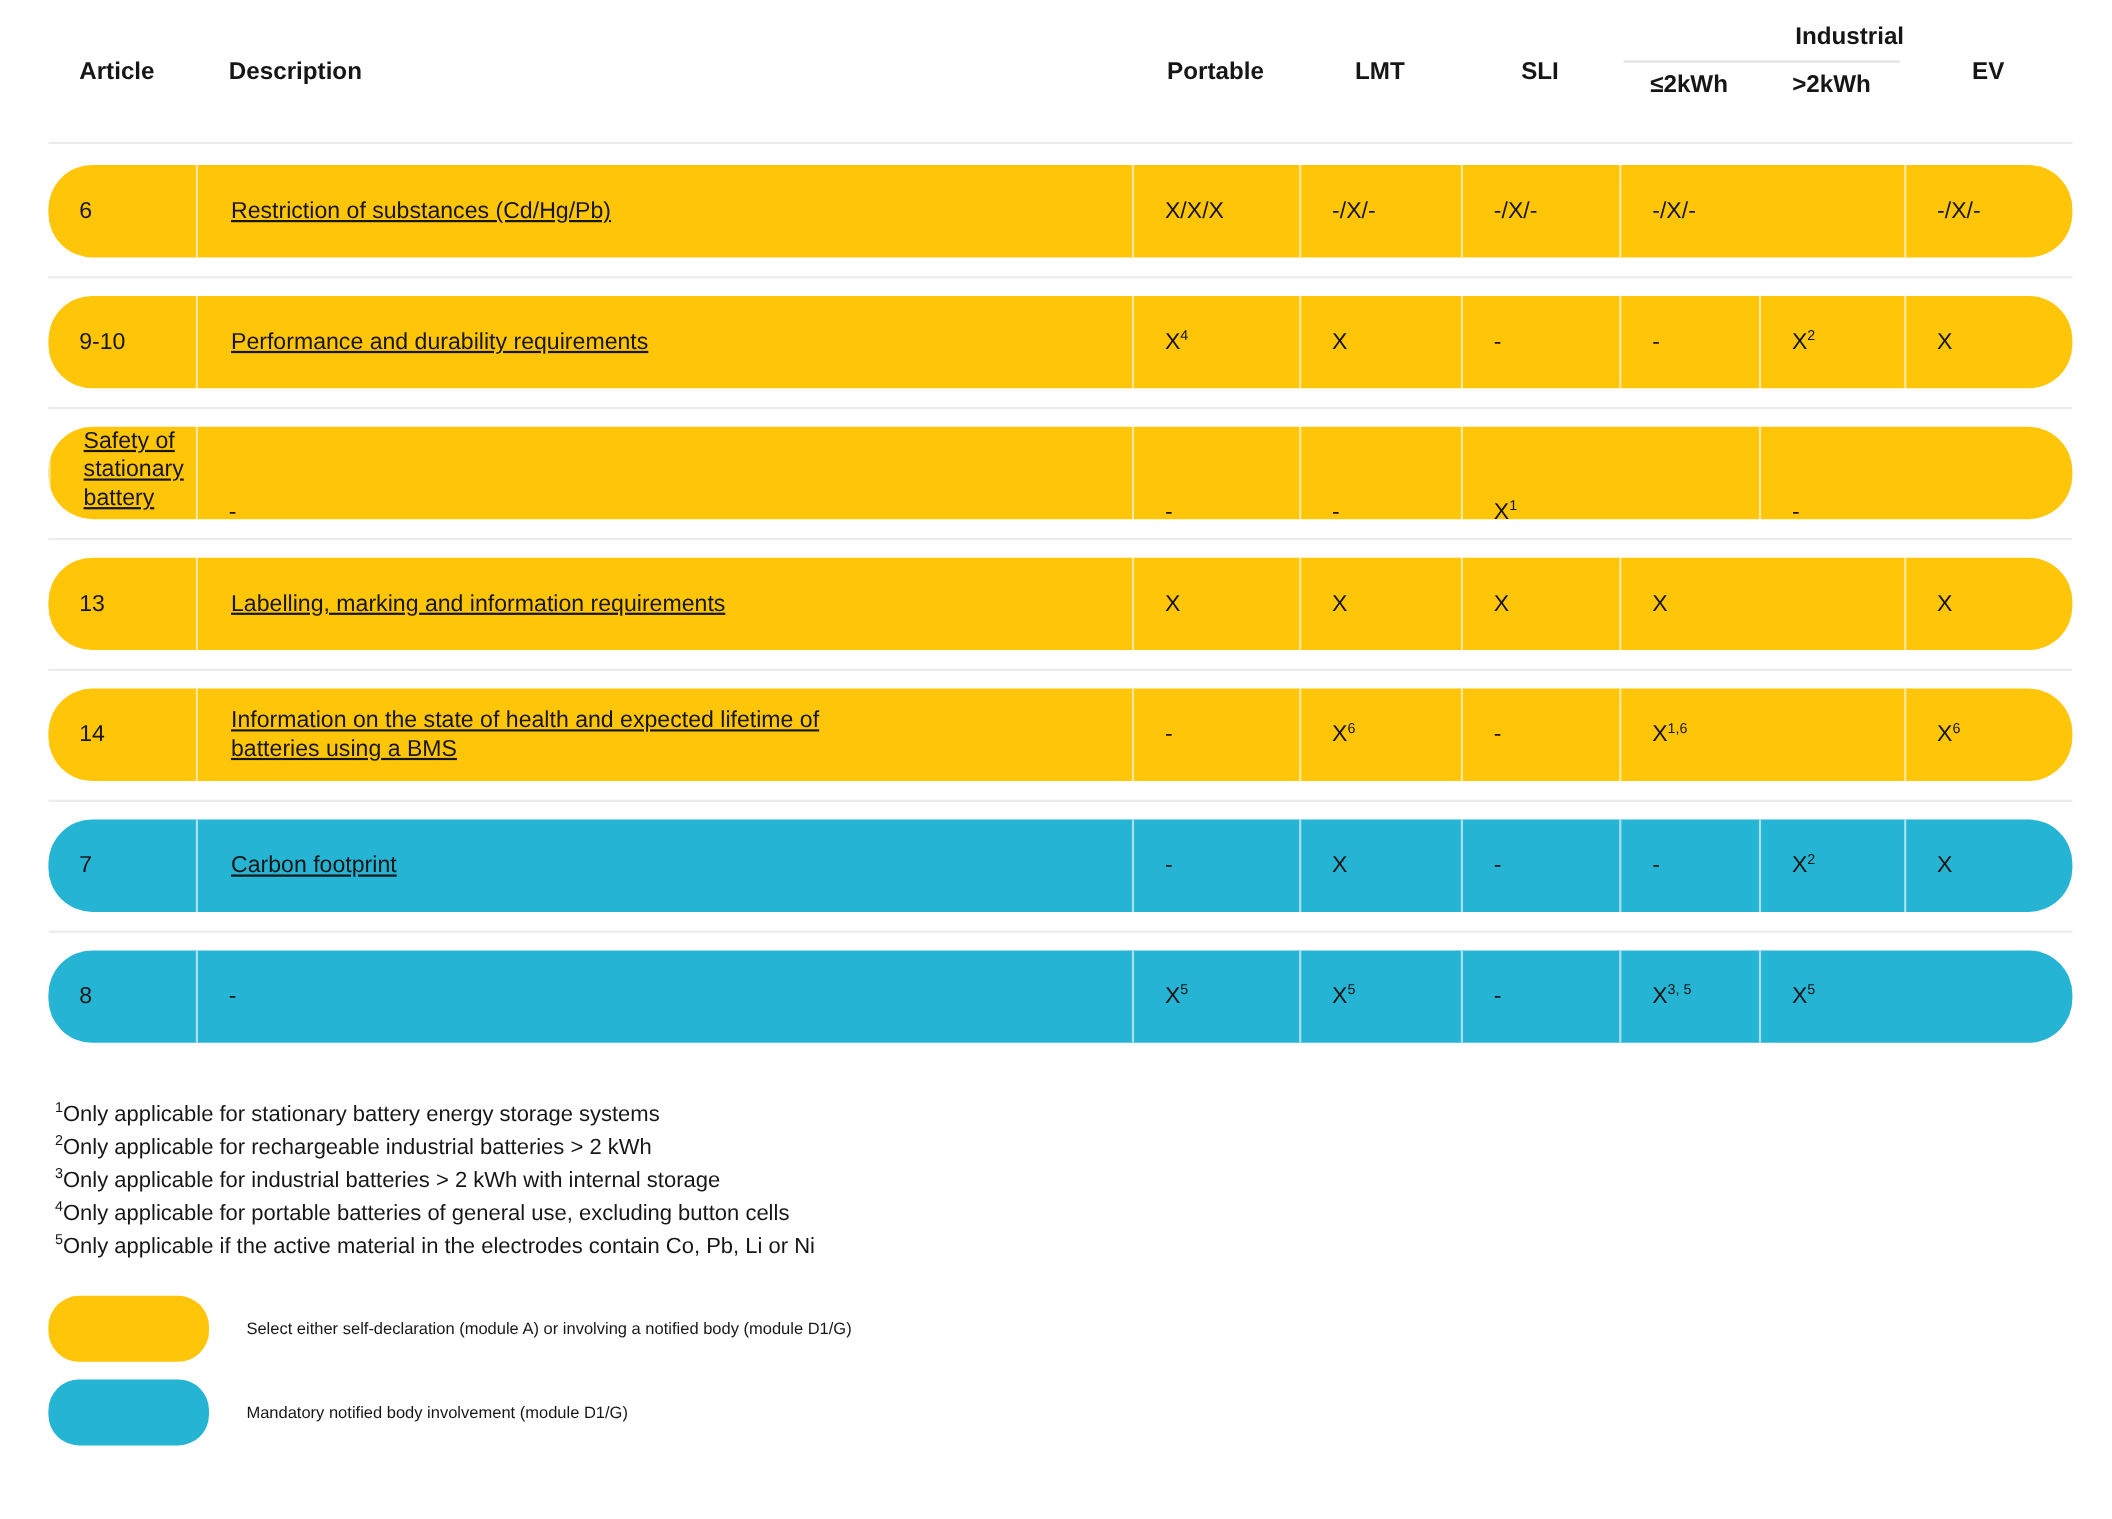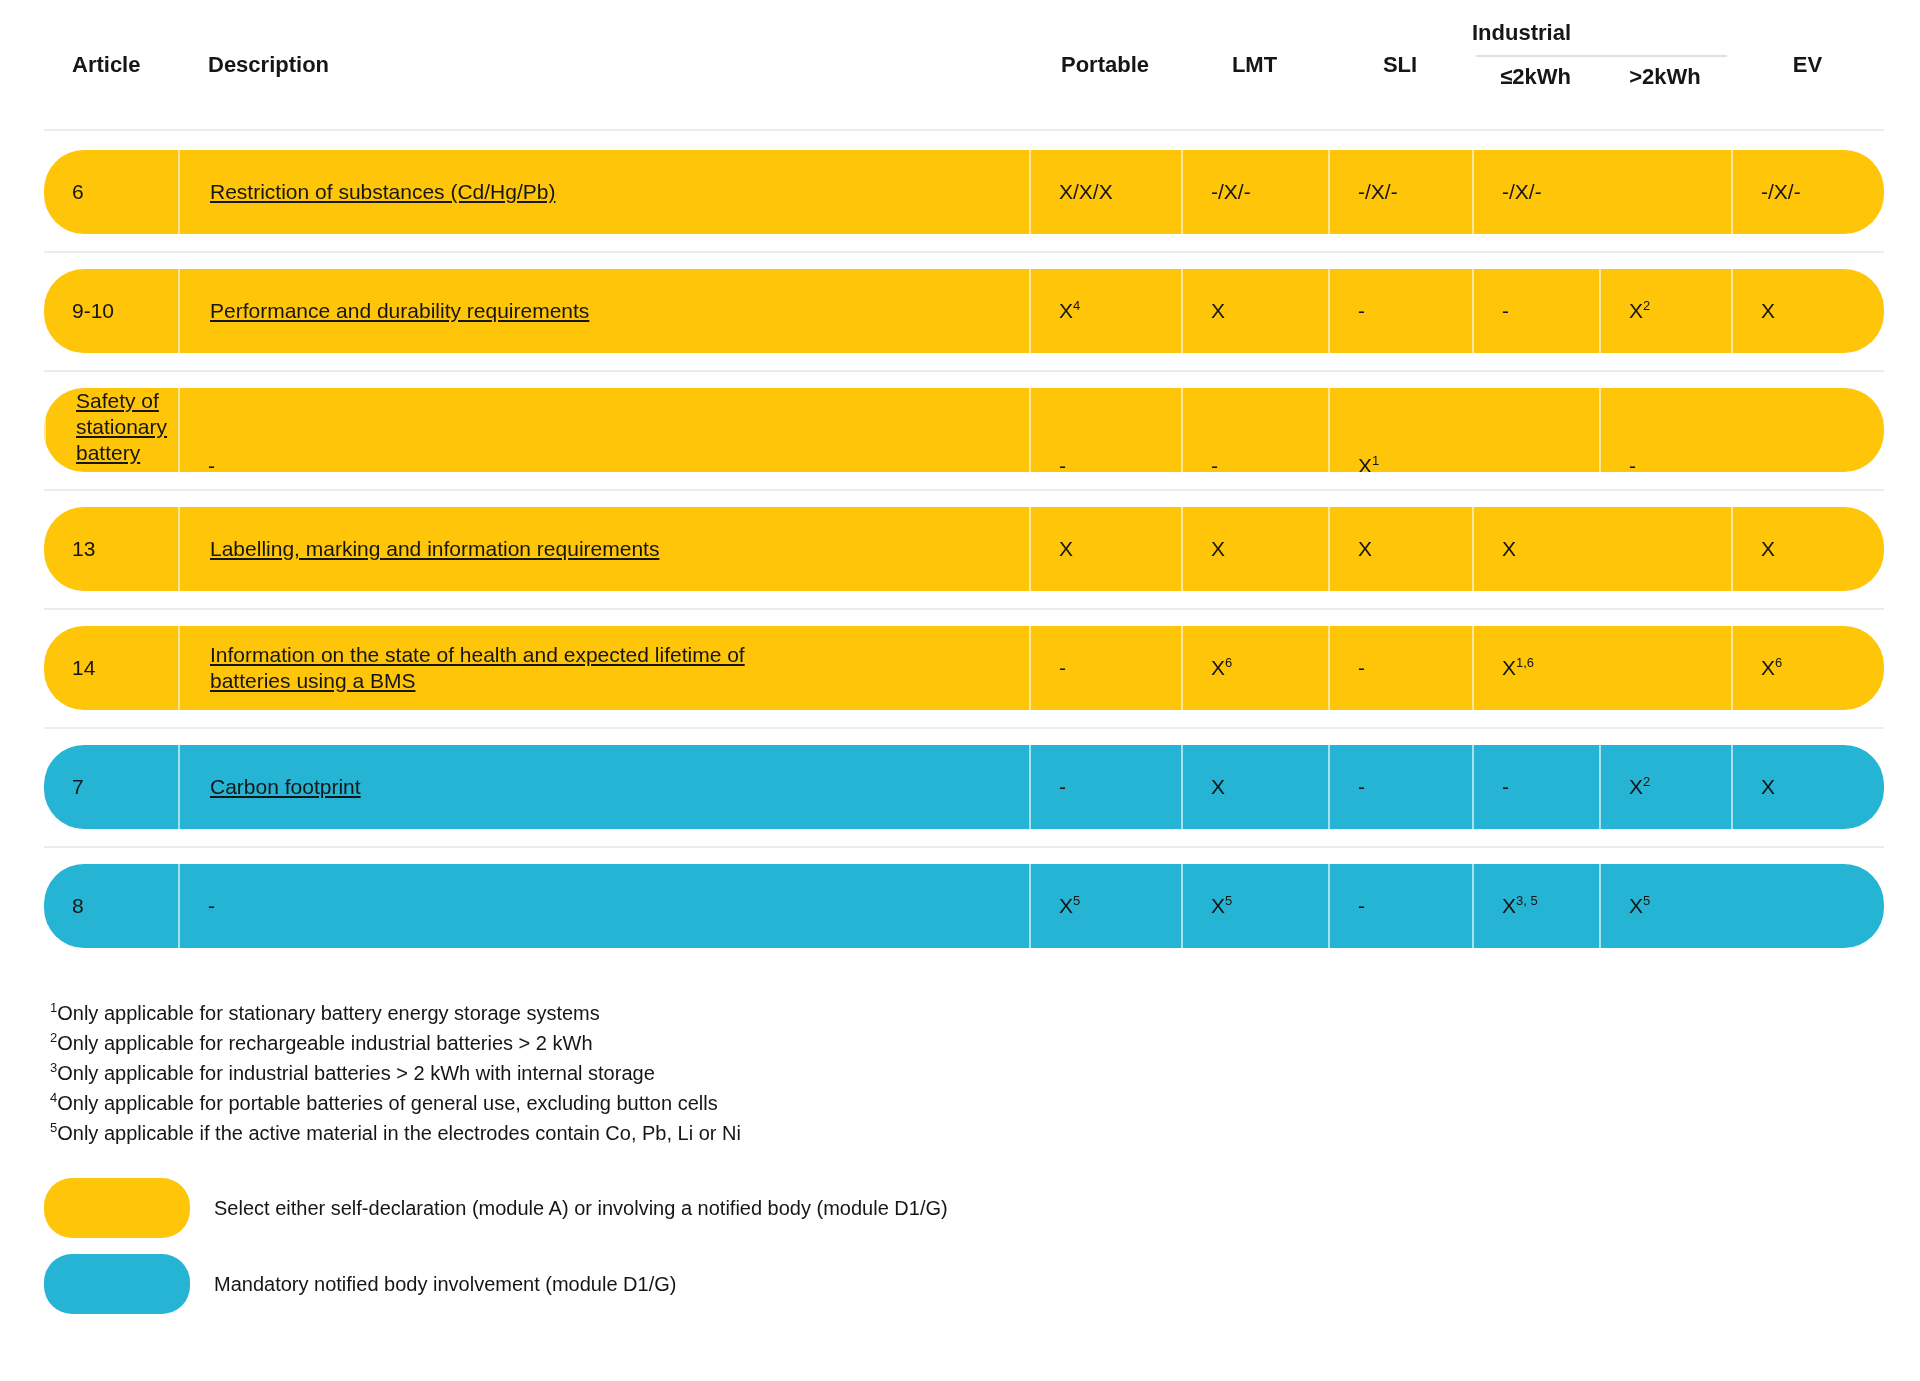--- a/index.html
+++ b/index.html
@@ -23,21 +23,21 @@
     grid-template-columns:134px 851px 152px 147px 144px 259px 153px;
     height:131px;
     border-bottom:2px solid var(--sep);
     font-weight:bold;font-size:22px;
   }
   .th{display:flex;align-items:center;justify-content:center;}
   .th-left{justify-content:flex-start;}
   .th-article{padding-left:28px;}
   .th-desc{padding-left:30px;}
   .th-industrial{display:flex;flex-direction:column;padding-top:20px;}
-  .ind-label{text-align:left;height:26px;line-height:26px;}
+  .ind-label{text-align:right;height:26px;line-height:26px;}
   .ind-line{height:2px;background:var(--indline);margin:9px 4px 0 4px;}
   .ind-subs{display:flex;margin-top:7px;}
   .ind-sub{text-align:center;height:26px;line-height:26px;}
   .ind-sub.low{width:127px;}
   .ind-sub.high{width:132px;}
   
   #rows{margin-top:19px;}
   .row{
     display:grid;
     grid-template-columns:134px 851px 152px 147px 144px 127px 132px 153px;
@@ -60,21 +60,21 @@
   .sep::after{content:"";display:block;height:2px;width:100%;background:var(--sep);}
   
   .footnotes{margin:50px 0 0 6px;font-size:20px;line-height:30px;}
   .footnotes sup{font-size:13px;}
   
   .legend{margin-top:30px;}
   .legend-item{display:flex;align-items:center;height:60px;margin-bottom:16px;}
   .legend-pill{width:146px;height:60px;border-radius:28px;flex:0 0 auto;}
   .legend-pill.yellow{background:var(--yellow);}
   .legend-pill.blue{background:var(--blue);}
-  .legend-text{margin-left:24px;font-size:20px;}
+  .legend-text{margin-left:34px;font-size:15px;}
 </style>
 </head>
 <body>
 
 <div class="page">
 
   <div>
     <div class="thead">
       <div class="th th-left th-article">Article</div>
       <div class="th th-left th-desc">Description</div>

